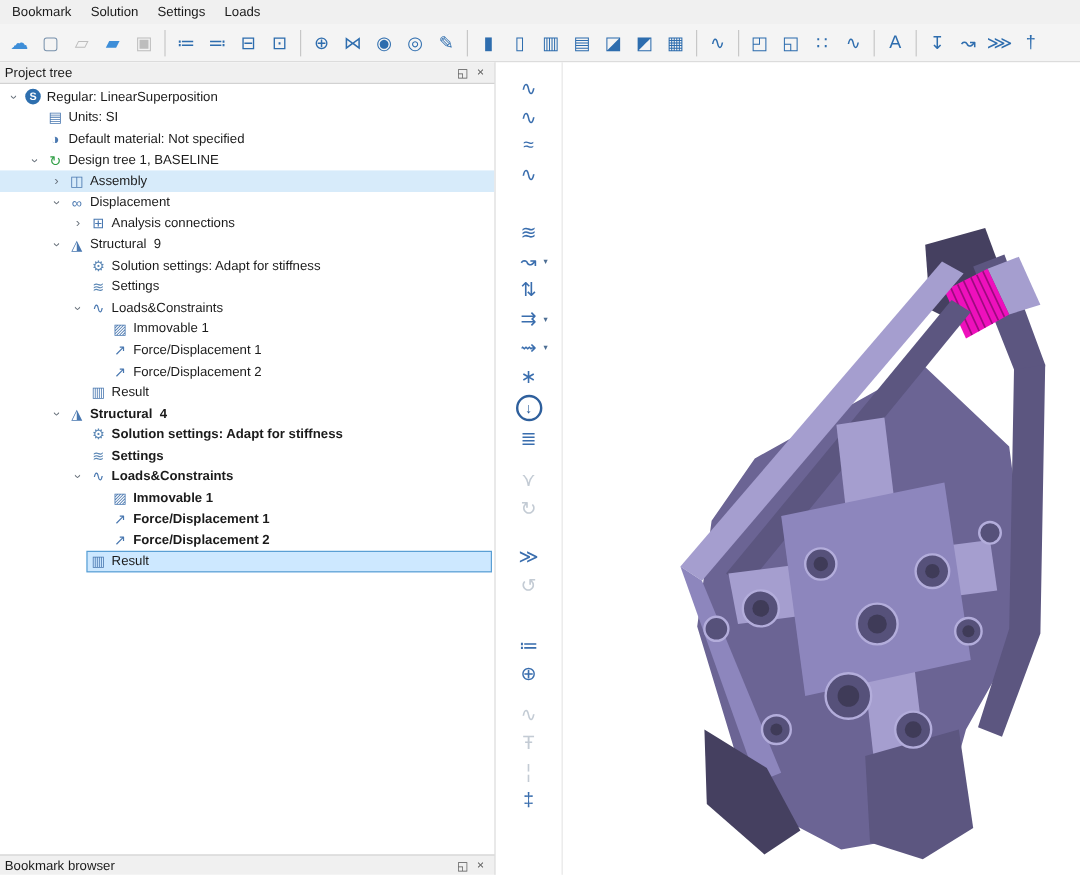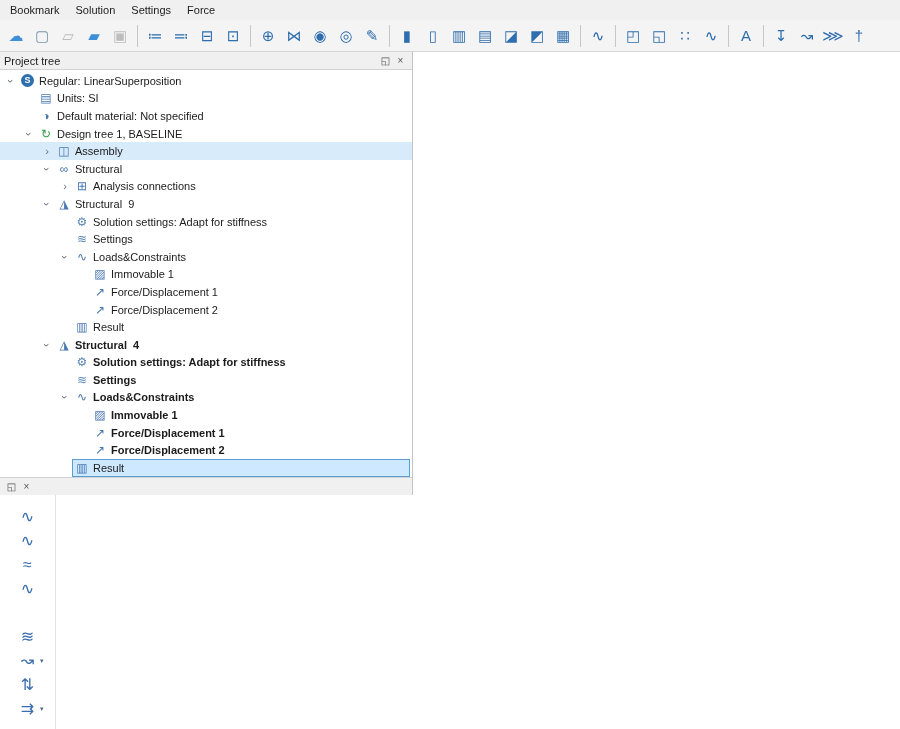--- a/index.html
+++ b/index.html
@@ -6,21 +6,21 @@
     font-family:"Liberation Sans",sans-serif;font-size:11px;background:#fff;color:#1b1b1b;}
   
   .menubar{height:20px;background:#f0f0f0;display:flex;align-items:center;padding-left:2px;}
   .menu-item{padding:3px 8px;cursor:default;}
   
   .toolbar{height:31px;background:#f4f4f4;border-bottom:1px solid #d6d6d6;display:flex;align-items:center;padding:0 3px;}
   .tgroup{display:flex;align-items:center;}
   .tsep{width:1px;height:22px;background:#c7c7c7;margin:0 4px;}
   .tbtn{width:26px;height:26px;display:flex;align-items:center;justify-content:center;font-size:15px;position:relative;cursor:default;}
   
-  .main{display:flex;height:678px;flex-direction:column;}
+  .main{display:flex;height:678px;}
   .left-panel{width:412px;flex:none;display:flex;flex-direction:column;border-right:1px solid #c4c4c4;background:#fff;}
   .panel-header{height:17px;flex:none;background:#f0f0f0;display:flex;align-items:center;padding:0 4px;border-bottom:1px solid #d2d2d2;}
   .panel-header.bottom{border-bottom:none;border-top:1px solid #d2d2d2;}
   .panel-title{flex:1;}
   .ph-btn{width:15px;text-align:center;color:#555;font-size:10px;cursor:default;}
   .tree{flex:1;overflow:hidden;background:#fff;padding-top:2px;}
   .tree-row{height:17.6px;display:flex;align-items:center;white-space:nowrap;cursor:default;}
   .tree-row.highlighted{background:#d7ebfa;}
   .tree-row.bold .tlabel{font-weight:bold;}
   .indent{flex:none;}
@@ -40,21 +40,21 @@
   
   .viewport{flex:1;background:var(--background,#fff);position:relative;}
 </style>
 </head>
 <body>
 
 <div class="menubar">
     <div class="menu-item">Bookmark</div>
     <div class="menu-item">Solution</div>
     <div class="menu-item">Settings</div>
-    <div class="menu-item">Force</div>
+    <div class="menu-item">Loads</div>
   </div>
 
 <div class="toolbar">
     <div class="tgroup">
       <div class="tbtn" style="color: rgb(62, 142, 216);">☁</div>
       <div class="tbtn" style="color: rgb(122, 147, 173);">▢</div>
       <div class="tbtn disabled" style="color: rgb(189, 189, 189);">▱</div>
       <div class="tbtn" style="color: rgb(62, 142, 216);">▰</div>
       <div class="tbtn disabled" style="color: rgb(189, 189, 189);">▣</div>
     </div>
@@ -154,21 +154,21 @@
           <div class="row-body">
             <span class="ticon" style="color: rgb(74, 120, 176);">◫</span>
             <span class="tlabel">Assembly</span>
           </div>
         </div>
         <div class="tree-row">
           <span class="indent" style="width: 40px;"></span>
           <span class="chev expanded">›</span>
           <div class="row-body">
             <span class="ticon" style="color: rgb(74, 120, 176);">∞</span>
-            <span class="tlabel">Structural</span>
+            <span class="tlabel">Displacement</span>
           </div>
         </div>
         <div class="tree-row">
           <span class="indent" style="width: 58px;"></span>
           <span class="chev">›</span>
           <div class="row-body">
             <span class="ticon" style="color: rgb(74, 120, 176);">⊞</span>
             <span class="tlabel">Analysis connections</span>
           </div>
         </div>
@@ -295,20 +295,21 @@
         <div class="tree-row selected">
           <span class="indent" style="width: 58px;"></span>
           <span class="chev"></span>
           <div class="row-body">
             <span class="ticon" style="color: rgb(74, 120, 176);">▥</span>
             <span class="tlabel">Result</span>
           </div>
         </div>
       </div>
     <div class="panel-header bottom">
+      <span class="panel-title">Bookmark browser</span>
       <span class="ph-btn">◱</span>
       <span class="ph-btn">×</span>
     </div>
   </div>
 
   <div class="vtoolbar">
       <div class="vbtn" style="color: rgb(58, 110, 174);">∿</div>
       <div class="vbtn" style="color: rgb(58, 110, 174);">∿</div>
       <div class="vbtn" style="color: rgb(58, 110, 174);">≈</div>
       <div class="vbtn" style="color: rgb(58, 110, 174);">∿</div>

